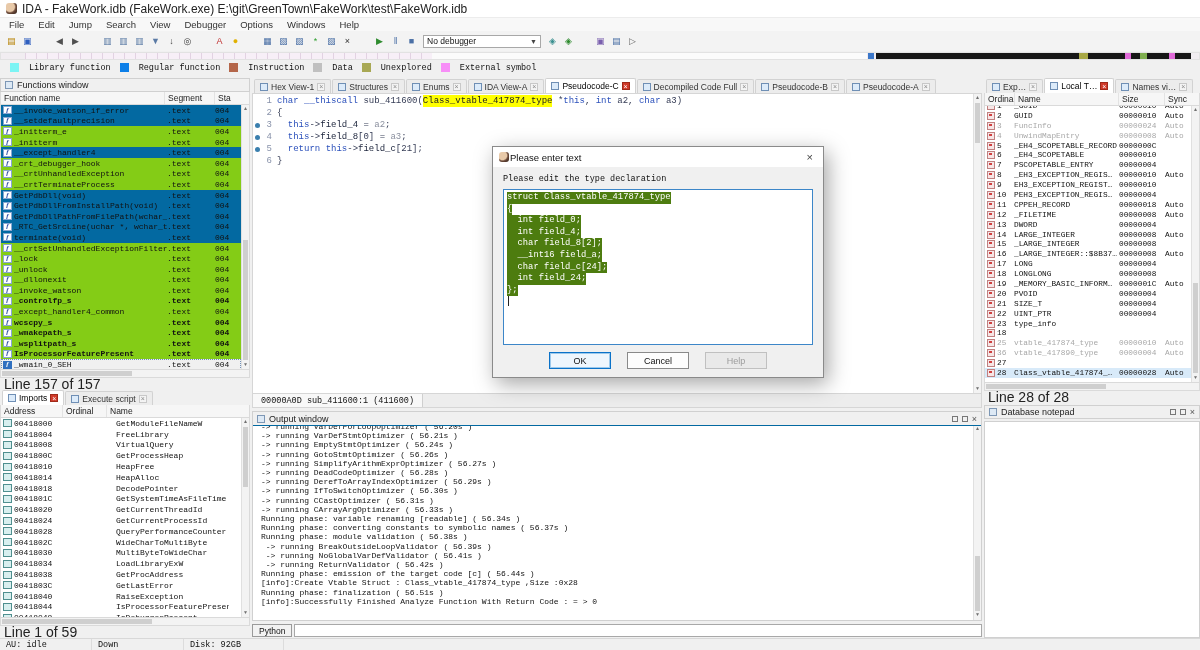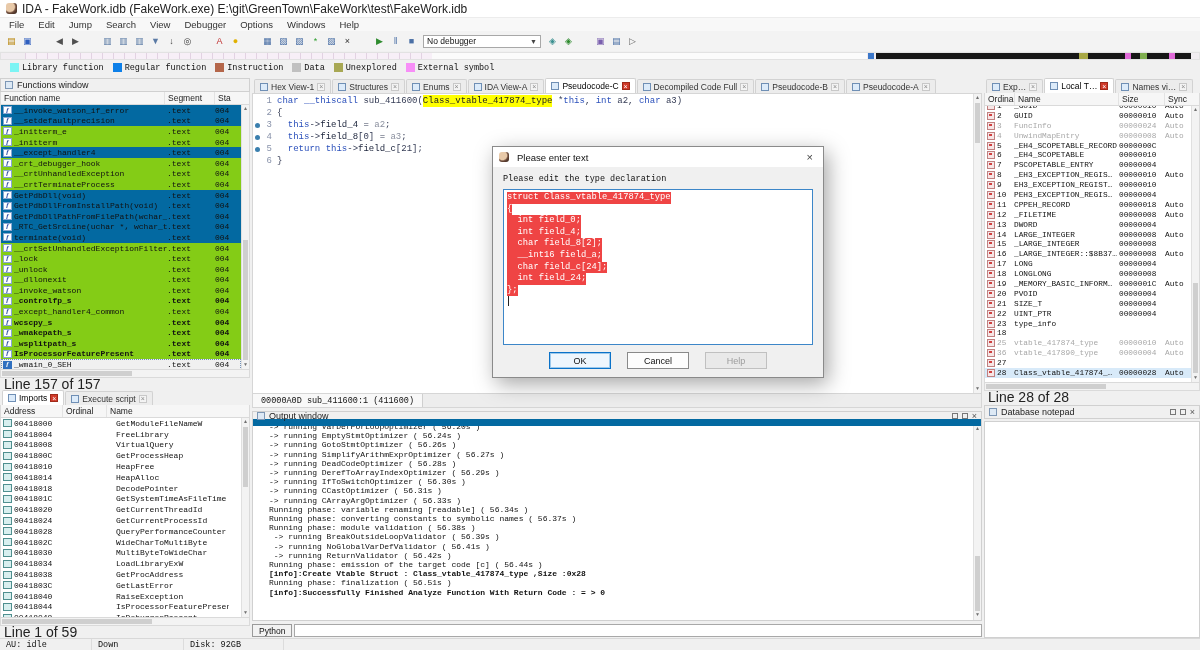--- a/index.html
+++ b/index.html
@@ -10,21 +10,21 @@
 .title-text{font-size:12px;color:#222}
 .menubar{height:13px;display:flex;align-items:center;background:#f8f8f8;padding-left:2px}
 .menu-item{padding:0 7px;font-size:9.5px;color:#333}
 .toolbar{height:20px;display:flex;align-items:center;background:#f3f3f3;padding-left:4px;gap:1px}
 .tbtn{min-width:15px;height:15px;display:flex;align-items:center;justify-content:center;font-size:9px;color:#555}
 .combo{width:118px;height:13px;background:#fff;border:1px solid #a8a8a8;display:flex;align-items:center;font-size:8.5px;padding:0 3px;justify-content:space-between;margin:0 3px}
 .combo .arr{font-size:7px;color:#444}
 .navband{height:8px;margin:1px 0;position:relative;background:#f1edf1;border:1px solid #e2e2e2;overflow:hidden}
 .nb{position:absolute;top:0;bottom:0}
 .legend{height:13px;display:flex;align-items:center;gap:9px;padding-left:10px;font-family:"Liberation Mono",monospace;font-size:8.5px}
-.lg{display:flex;align-items:flex-start;gap:3px}
+.lg{display:flex;align-items:flex-start;gap:10px}
 .sw{width:9px;height:9px}
 .main{position:absolute;top:76px;left:0;width:1200px;bottom:12px}
 .leftcol{position:absolute;left:0;top:2px;bottom:0;width:250px;display:flex;flex-direction:column}
 .centercol{position:absolute;left:252px;top:2px;bottom:0;width:730px;display:flex;flex-direction:column}
 .rightcol{position:absolute;left:984px;top:2px;bottom:0;width:216px;display:flex;flex-direction:column}
 .panel-title{height:14px;background:#f0f0f0;border:1px solid #d0d0d0;display:flex;align-items:center;gap:4px;padding:0 4px;font-size:9px;color:#222;flex:0 0 14px}
 .ptic{width:8px;height:8px;border:1px solid #7d97b5;background:#dde9f5}
 .ptitle-icons{margin-left:auto;display:flex;gap:4px;align-items:center}
 .wsq{width:6px;height:6px;border:1px solid #777}
 .wx{font-size:9px;color:#555;line-height:6px}
@@ -65,47 +65,47 @@
 .codearea{flex:1;background:#fff;border:1px solid #d6d6d6;font-family:"Liberation Mono",monospace;font-size:9px;line-height:12px;overflow:hidden;position:relative;padding-top:1px}
 .cl{display:flex;white-space:pre}
 .dot{flex:0 0 8px;display:flex;align-items:center;justify-content:center}
 .dot.on::before{content:"";width:5px;height:5px;border-radius:50%;background:#3a7fae}
 .ln{flex:0 0 16px;text-align:right;color:#8892aa;padding-right:5px}
 .s-p{color:#353c55}.s-k{color:#2b50bb}.s-f{color:#20283f;font-weight:normal}.s-v{color:#8a8f9e}
 .s-hl{background:#ffff00;color:#222}
 .locbar{height:14px;background:#ededed;border:1px solid #d6d6d6;border-top:none;display:flex;align-items:center;font-family:"Liberation Mono",monospace;font-size:8.5px;flex:0 0 14px}
 .locbox{background:#f8f8f8;border-right:1px solid #cfcfcf;height:100%;display:flex;align-items:center;padding:0 8px}
 .outpanel{flex:0 0 210px;display:flex;flex-direction:column;border:1px solid #d0d0d0;margin-top:3px;background:#fff}
-.outcontent{flex:1;overflow:hidden;position:relative;font-family:"Liberation Mono",monospace;font-size:8px;line-height:9.2px;padding-left:16px}
+.outcontent{flex:1;overflow:hidden;position:relative;font-family:"Liberation Mono",monospace;font-size:8px;line-height:9.2px;padding-left:8px}
 .oclip{margin-top:-4px}
 .oline{white-space:pre}
-.oline.b{font-weight:bold}
+.oline.b{font-weight:normal}
 .pybar{height:15px;margin-top:2px;display:flex;align-items:center;gap:2px;flex:0 0 15px}
 .pybtn{height:13px;border:1px solid #9a9a9a;background:#f2f2f2;font-size:8.5px;padding:0 6px;display:flex;align-items:center}
 .pyinput{flex:1;height:13px;background:#fff;border:1px solid #a8a8a8}
 .ltlist{flex:0 0 277px;background:#fff;border:1px solid #dadada;border-top:none;position:relative;overflow:hidden;font-family:"Liberation Mono",monospace;font-size:7.8px}
 .ltclip{margin-top:-5px}
 .lrow{display:flex;height:9.9px;align-items:center;white-space:pre}
 .lrow.g{color:#a8a8a8}
 .lrow.sel{background:#d8eaf9}
 .ltico{flex:0 0 8px;height:8px;margin:0 2px;border:1px solid #c08080;background:#f7e6e6;position:relative}
 .ltico::after{content:"";position:absolute;left:1px;top:1px;width:3px;height:2px;background:#d04040}
 .lord{flex:0 0 17px;overflow:hidden}
 .lname{flex:1;overflow:hidden;white-space:nowrap}
 .lsize{flex:0 0 46px;overflow:hidden}
 .lsync{flex:0 0 26px;overflow:hidden}
 .notepad{flex:1;border:1px solid #d0d0d0;background:#fff;margin-top:2px}
 .dialog{position:absolute;left:492px;top:146px;width:332px;height:232px;background:#f0f0f0;border:1px solid #8a8a8a;box-shadow:4px 6px 20px rgba(0,0,0,.35);display:flex;flex-direction:column;z-index:10}
-.dtitle{height:20px;background:#fff;display:flex;align-items:center;gap:8px;padding:0 6px;font-size:9.5px;flex:0 0 20px}
+.dtitle{height:20px;background:#fff;display:flex;align-items:center;gap:1px;padding:0 6px;font-size:9.5px;flex:0 0 20px}
 .dclose{margin-left:auto;font-size:11px;color:#444;padding:0 4px}
 .dbody{flex:1;padding:5px 10px 6px;display:flex;flex-direction:column}
 .dprompt{font-family:"Liberation Mono",monospace;font-size:8.5px;margin:2px 0 5px;color:#111}
 .dedit{flex:1;background:#fff;border:1px solid #3c86c8;padding:2px 3px;font-family:"Liberation Mono",monospace;font-size:8.8px;line-height:11.6px;overflow:hidden}
 .dline{white-space:pre}
-.selx{background:#ef4444;color:#fff;display:inline-block;white-space:pre}
+.selx{background:#4d7c0f;color:#fff;display:inline-block;white-space:pre}
 .caret{width:1px;height:10px;background:#222;margin-left:1px}
 .dbuttons{display:flex;justify-content:center;gap:16px;padding:7px 0 2px}
 .dbtn{width:62px;height:17px;display:flex;align-items:center;justify-content:center;font-size:9px;background:#fdfdfd;border:1px solid #8a8a8a}
 .dbtn.okfocus{border:1px solid #0b72c8;box-shadow:inset 0 0 0 1px #9cc9ec;background:#eef6fd}
 .dbtn.disabled{color:#9c9c9c;background:#e9e9e9;border-color:#c0c0c0}
 </style>
 </head>
 <body>
 
 <div class="titlebar">
@@ -655,33 +655,34 @@
       <div class="vscroll">
         <span class="varr" style="top:0">▲</span>
         <div class="vthumb" style="top:9px;height:40px"></div>
         <span class="varr" style="bottom:0">▼</span>
       </div>
     </div>
     <div class="locbar">
       <span class="locbox">00000A0D sub_411600:1 (411600)</span>
     </div>
     <div class="outpanel">
-      <div class="panel-title" style="border:none;border-bottom:7px solid #0369a1">
+      <div class="panel-title" style="border:none;border-bottom:1px solid #0369a1">
         <span class="ptic"></span>
         <span>Output window</span>
         <span class="ptitle-icons">
           <span class="wsq"></span>
           <span class="wsq"></span>
           <span class="wx">×</span>
         </span>
       </div>
       <div class="outcontent">
         <div class="oclip" style="margin-right:8px">
 
         <div class="oline">-&gt; running VarDefForLoopOptimizer ( 56.20s )</div>
+            <div class="oline">-&gt; running VarDefStmtOptimizer ( 56.21s )</div>
             <div class="oline">-&gt; running EmptyStmtOptimizer ( 56.24s )</div>
             <div class="oline">-&gt; running GotoStmtOptimizer ( 56.26s )</div>
             <div class="oline">-&gt; running SimplifyArithmExprOptimizer ( 56.27s )</div>
             <div class="oline">-&gt; running DeadCodeOptimizer ( 56.28s )</div>
             <div class="oline">-&gt; running DerefToArrayIndexOptimizer ( 56.29s )</div>
             <div class="oline">-&gt; running IfToSwitchOptimizer ( 56.30s )</div>
             <div class="oline">-&gt; running CCastOptimizer ( 56.31s )</div>
             <div class="oline">-&gt; running CArrayArgOptimizer ( 56.33s )</div>
             <div class="oline">Running phase: variable renaming [readable] ( 56.34s )</div>
             <div class="oline">Running phase: converting constants to symbolic names ( 56.37s )</div>

